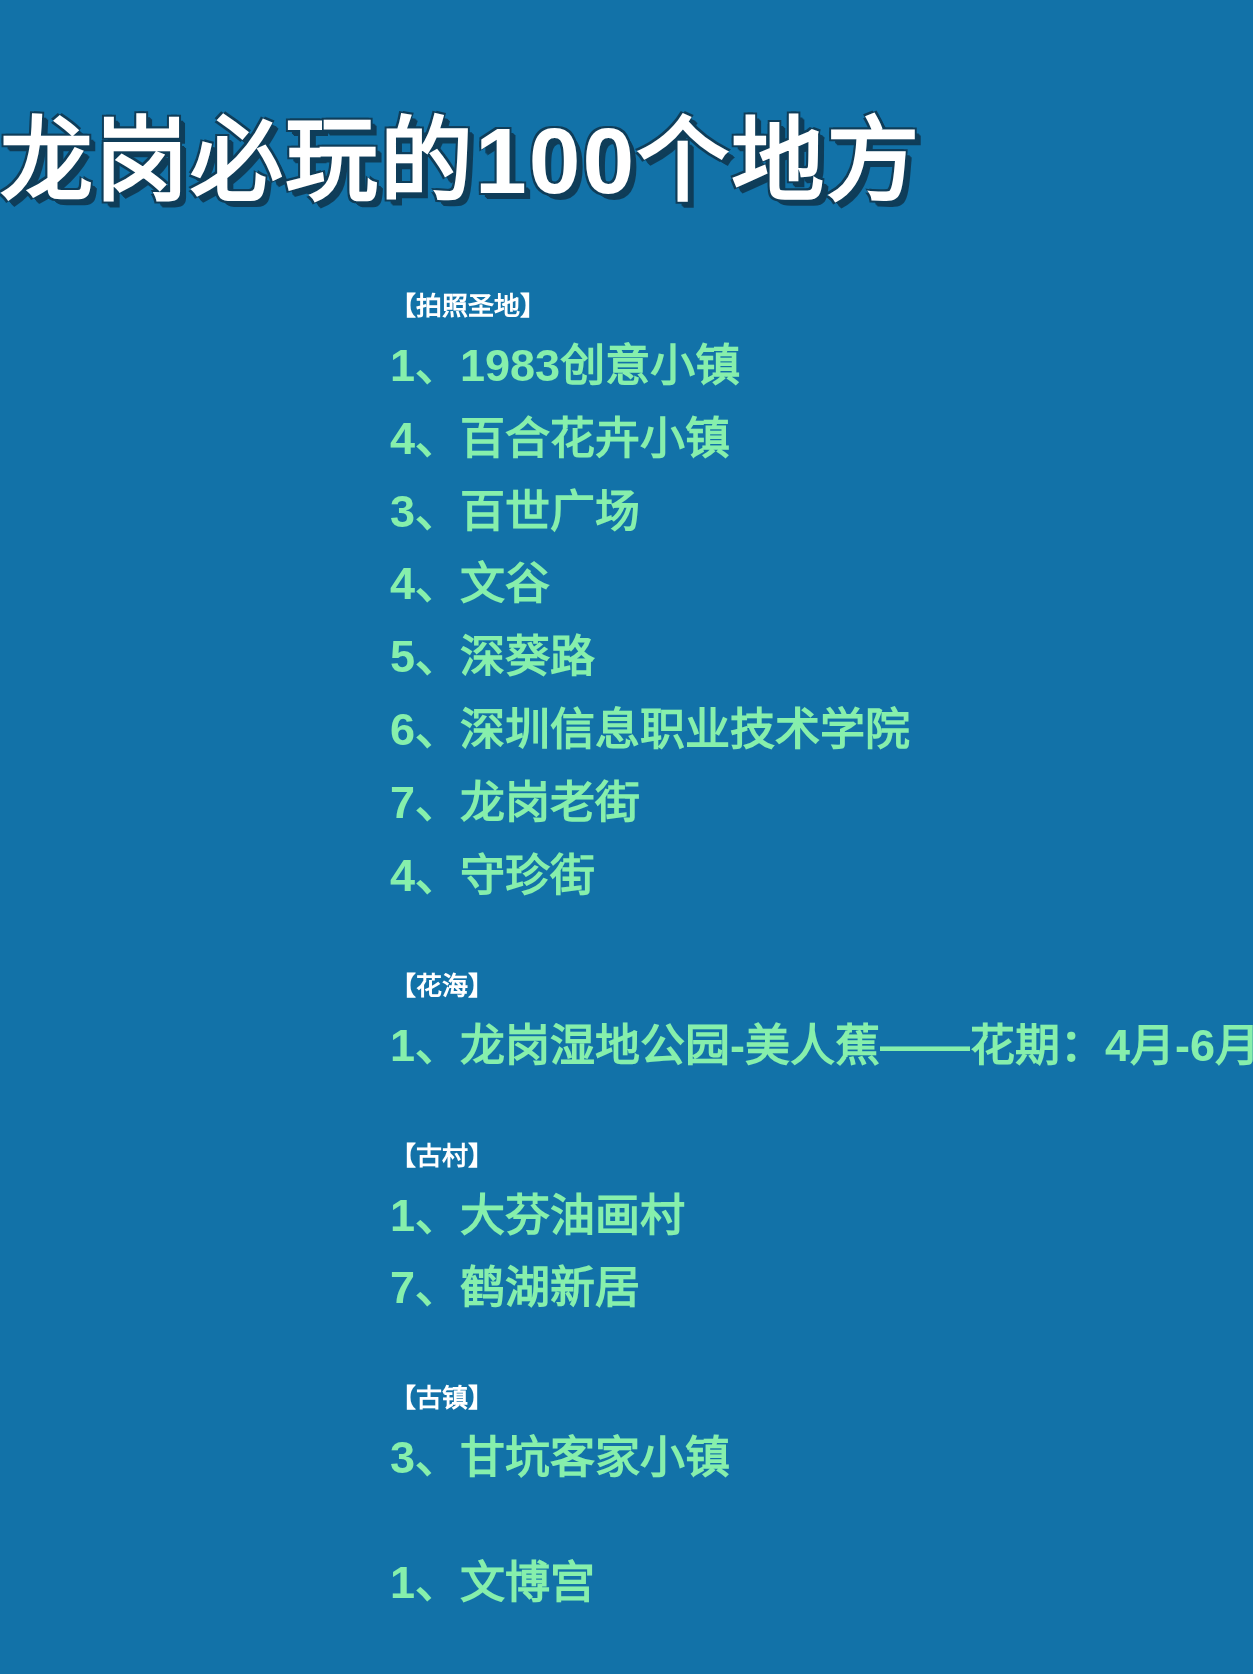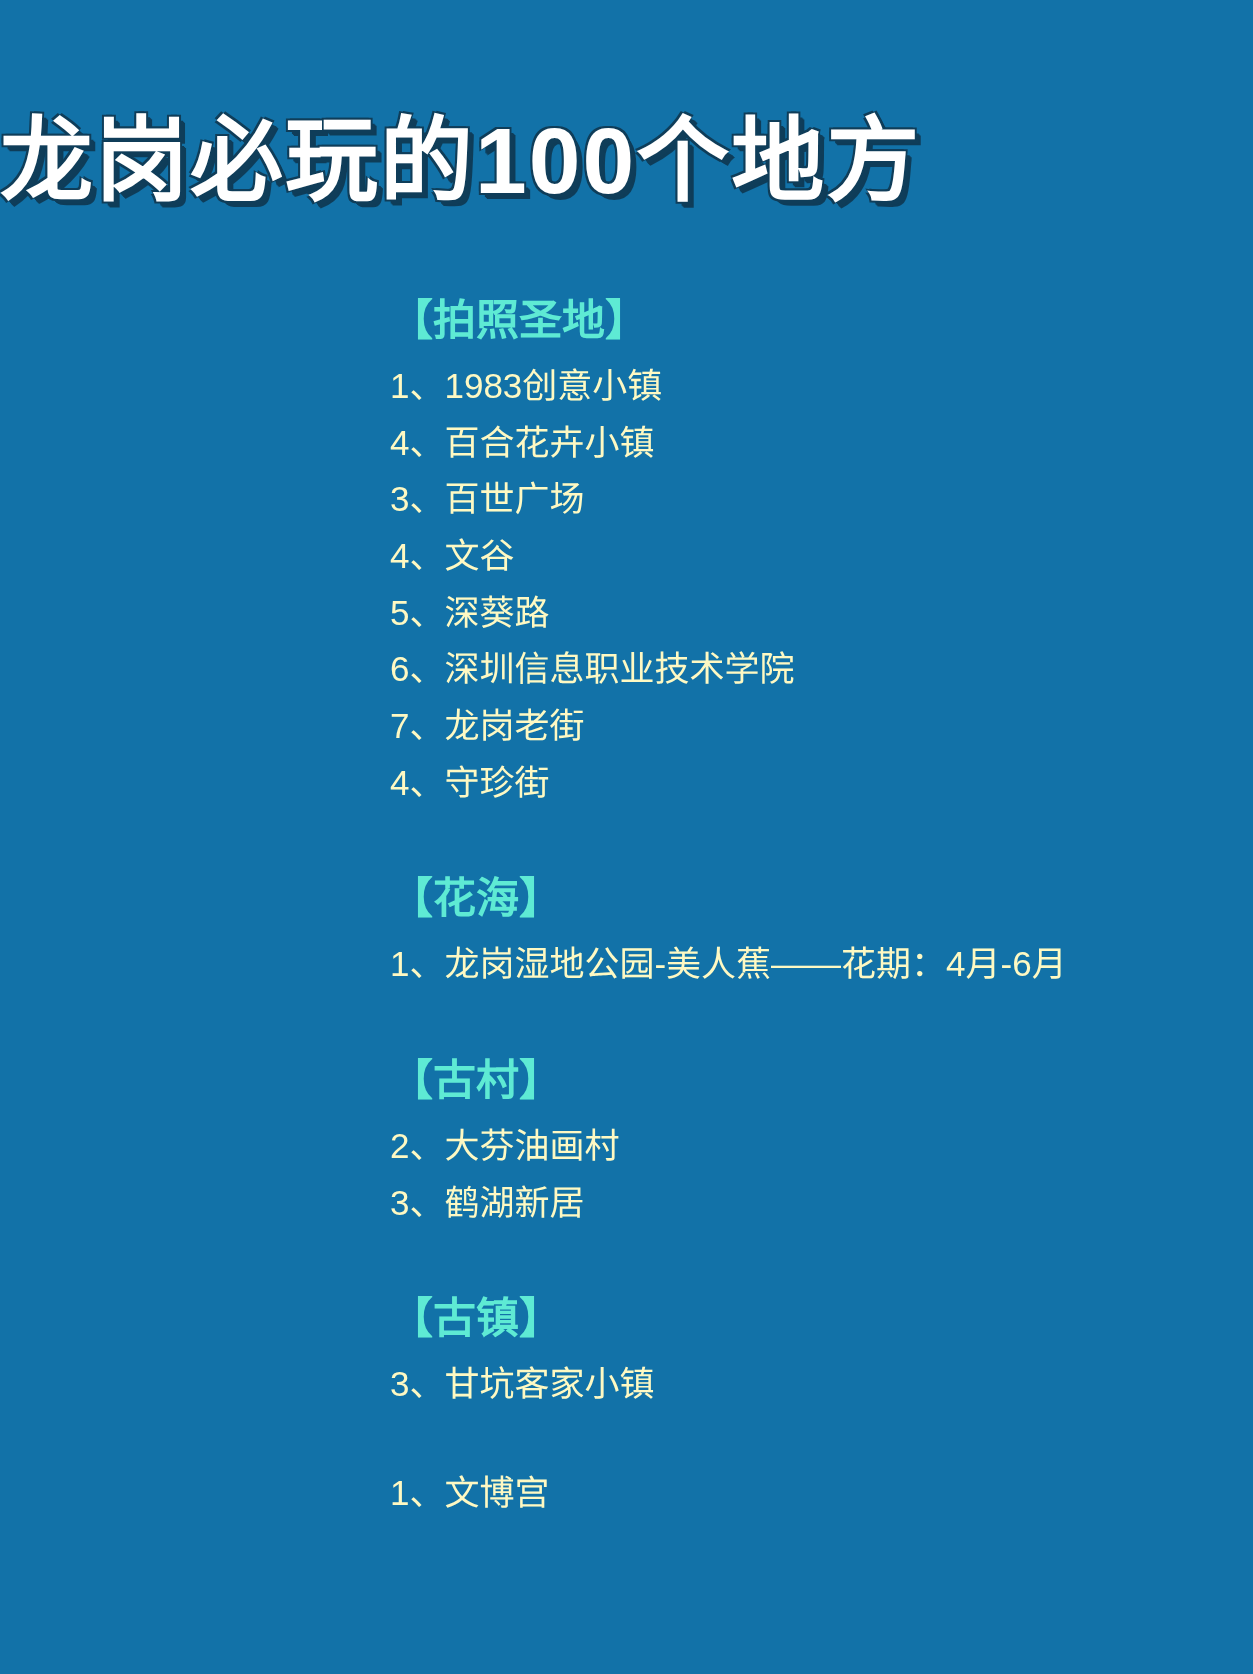--- a/index.html
+++ b/index.html
@@ -42,31 +42,31 @@
     padding-right: 60px;
     color: #ffffff;
   }
   .section {
     margin-bottom: 52px;
   }
   .section:last-child {
     margin-bottom: 0;
   }
   .section-heading {
-    font-size: 43px;
+    font-size: 26px;
     font-weight: bold;
     line-height: 1.65;
     margin-bottom: 2px;
-    color: #5eead4;
+    color: #ffffff;
   }
   .entry {
-    font-size: 35px;
-    font-weight: normal;
+    font-size: 45px;
+    font-weight: bold;
     line-height: 1.62;
-    color: #fef9c3;
+    color: #86efac;
     white-space: nowrap;
   }
 </style>
 </head>
 <body>
 
 <div class="page">
 
   <h1 class="title">龙岗必玩的100个地方</h1>
 
@@ -84,22 +84,22 @@
       <div class="entry">4、守珍街</div>
     </div>
 
     <div class="section">
       <div class="section-heading">【花海】</div>
       <div class="entry">1、龙岗湿地公园-美人蕉——花期：4月-6月</div>
     </div>
 
     <div class="section">
       <div class="section-heading">【古村】</div>
-      <div class="entry">2、大芬油画村</div>
-      <div class="entry">3、鹤湖新居</div>
+      <div class="entry">1、大芬油画村</div>
+      <div class="entry">7、鹤湖新居</div>
     </div>
 
     <div class="section">
       <div class="section-heading">【古镇】</div>
       <div class="entry">3、甘坑客家小镇</div>
     </div>
 
     <div class="section">
       <div class="entry">1、文博宫</div>
     </div>

